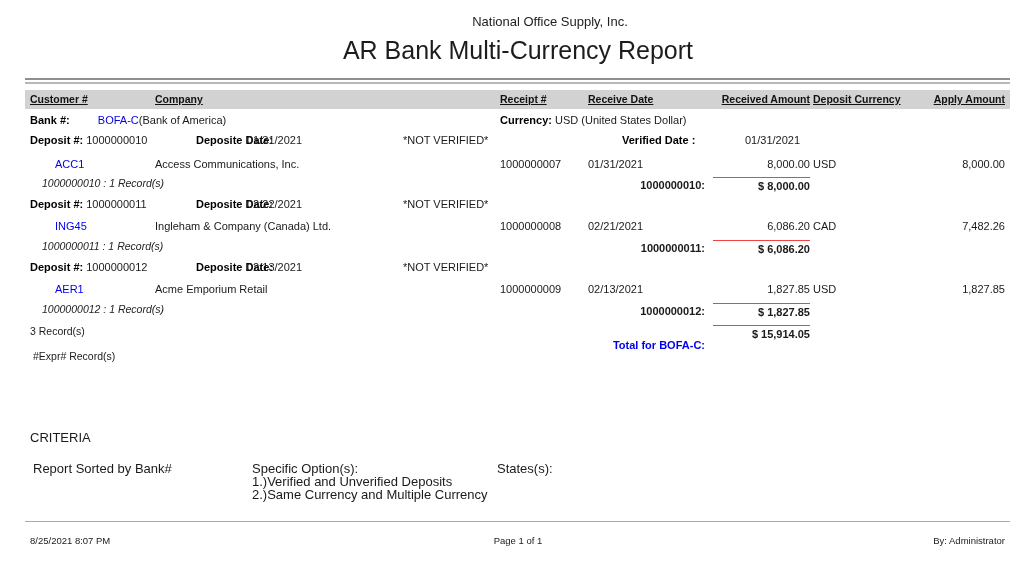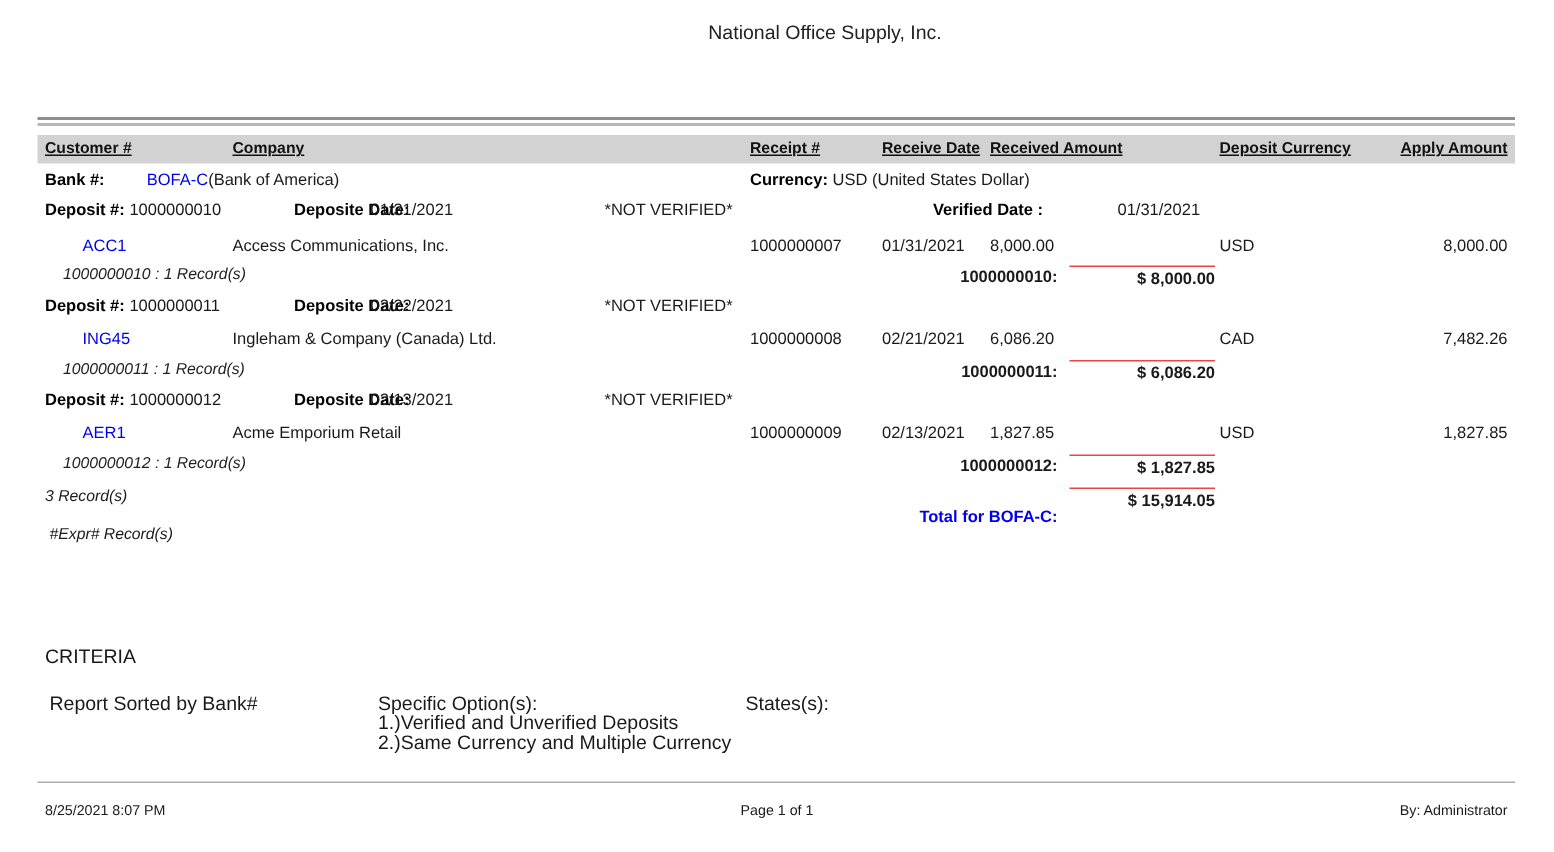--- a/index.html
+++ b/index.html
@@ -25,43 +25,44 @@
 
   .band { top:90px; left:25px; width:985px; height:19px; background:#d2d2d2; }
   .hdr-row { top:93px; font-size:10.5px; font-weight:bold; }
   .hdr-row > span, .hdr-row > div { text-decoration:underline; color:#111; }
 
   
   .c-cust    { left:30px; }
   .c-comp    { left:155px; }
   .c-receipt { left:500px; }
   .c-rdate   { left:588px; width:110px; text-align:left; }
-  .c-ramt    { left:660px; width:150px; text-align:left; }
+  .c-ramt    { left:660px; width:150px; text-align:right; }
   .c-cur     { left:813px; }
   .c-apply   { left:885px; width:120px; text-align:right; }
-  .i { font-style:italic; }
+  .i { }
   .blue { color:#0000ee;padding-left:25px; }
   .lbl { font-weight:bold; color:#000; }
 
   .sub-label { left:580px; width:125px; text-align:right; font-weight:bold; }
   .sub-amt   { left:713px; width:97px; text-align:right; font-weight:bold;
                border-top:1px solid #ef4444; padding-top:2px; }
   .note { left:42px; font-style:italic; font-size:10.5px; color:#222; }
 
   .criteria-txt { font-size:13px; color:#1a1a1a; }
 
   .foot-rule { top:521px; left:25px; width:985px; height:1px; background:#aaaaaa; }
   .foot-row { top:535px; font-size:9.5px; }
 </style>
 </head>
 <body>
 
 <div class="page">
 
   <div class="abs center-line company-name">National Office Supply, Inc.</div>
+  <div class="abs center-line report-title">AR Bank Multi-Currency Report</div>
 
   <div class="abs rule1"></div>
   <div class="abs rule2"></div>
 
   <div class="abs band"></div>
   <div class="row hdr-row">
     <span class="c-cust">Customer #</span>
     <span class="c-comp">Company</span>
     <span class="c-receipt">Receipt #</span>
     <div class="c-rdate">Receive Date</div>

